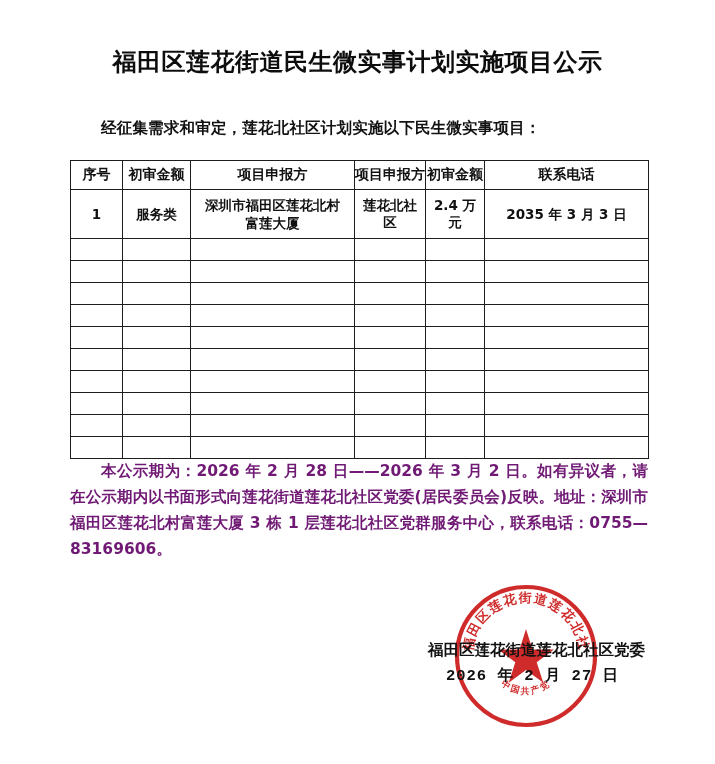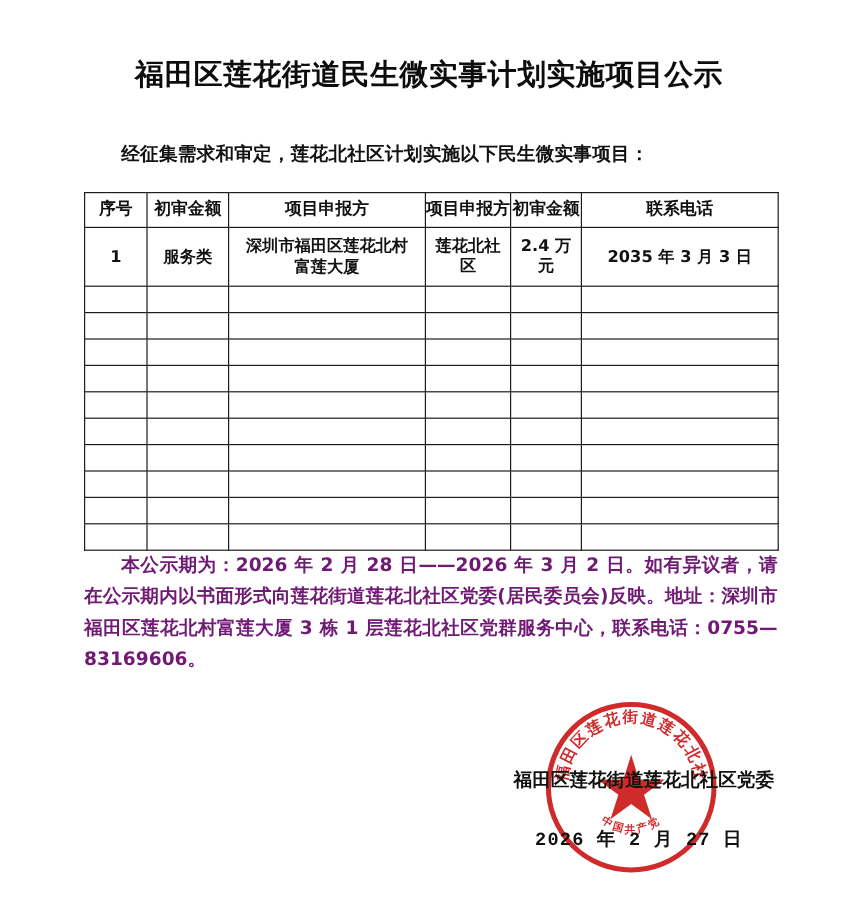--- a/index.html
+++ b/index.html
@@ -126,21 +126,21 @@
     color: #111111;
     z-index: 4;
     font-family: Liberation Mono, monospace;
   }
   .sign-org {
     display: block;
     white-space: nowrap;
   }
   .sign-date {
     display: block;
-    margin-top: 28px;
+    margin-top: 4px;
     margin-right: 26px;
     white-space: nowrap;
     letter-spacing: 1px;
     text-align: right;
   }
 
   
   .seal {
     position: absolute;
     left: 452px;

